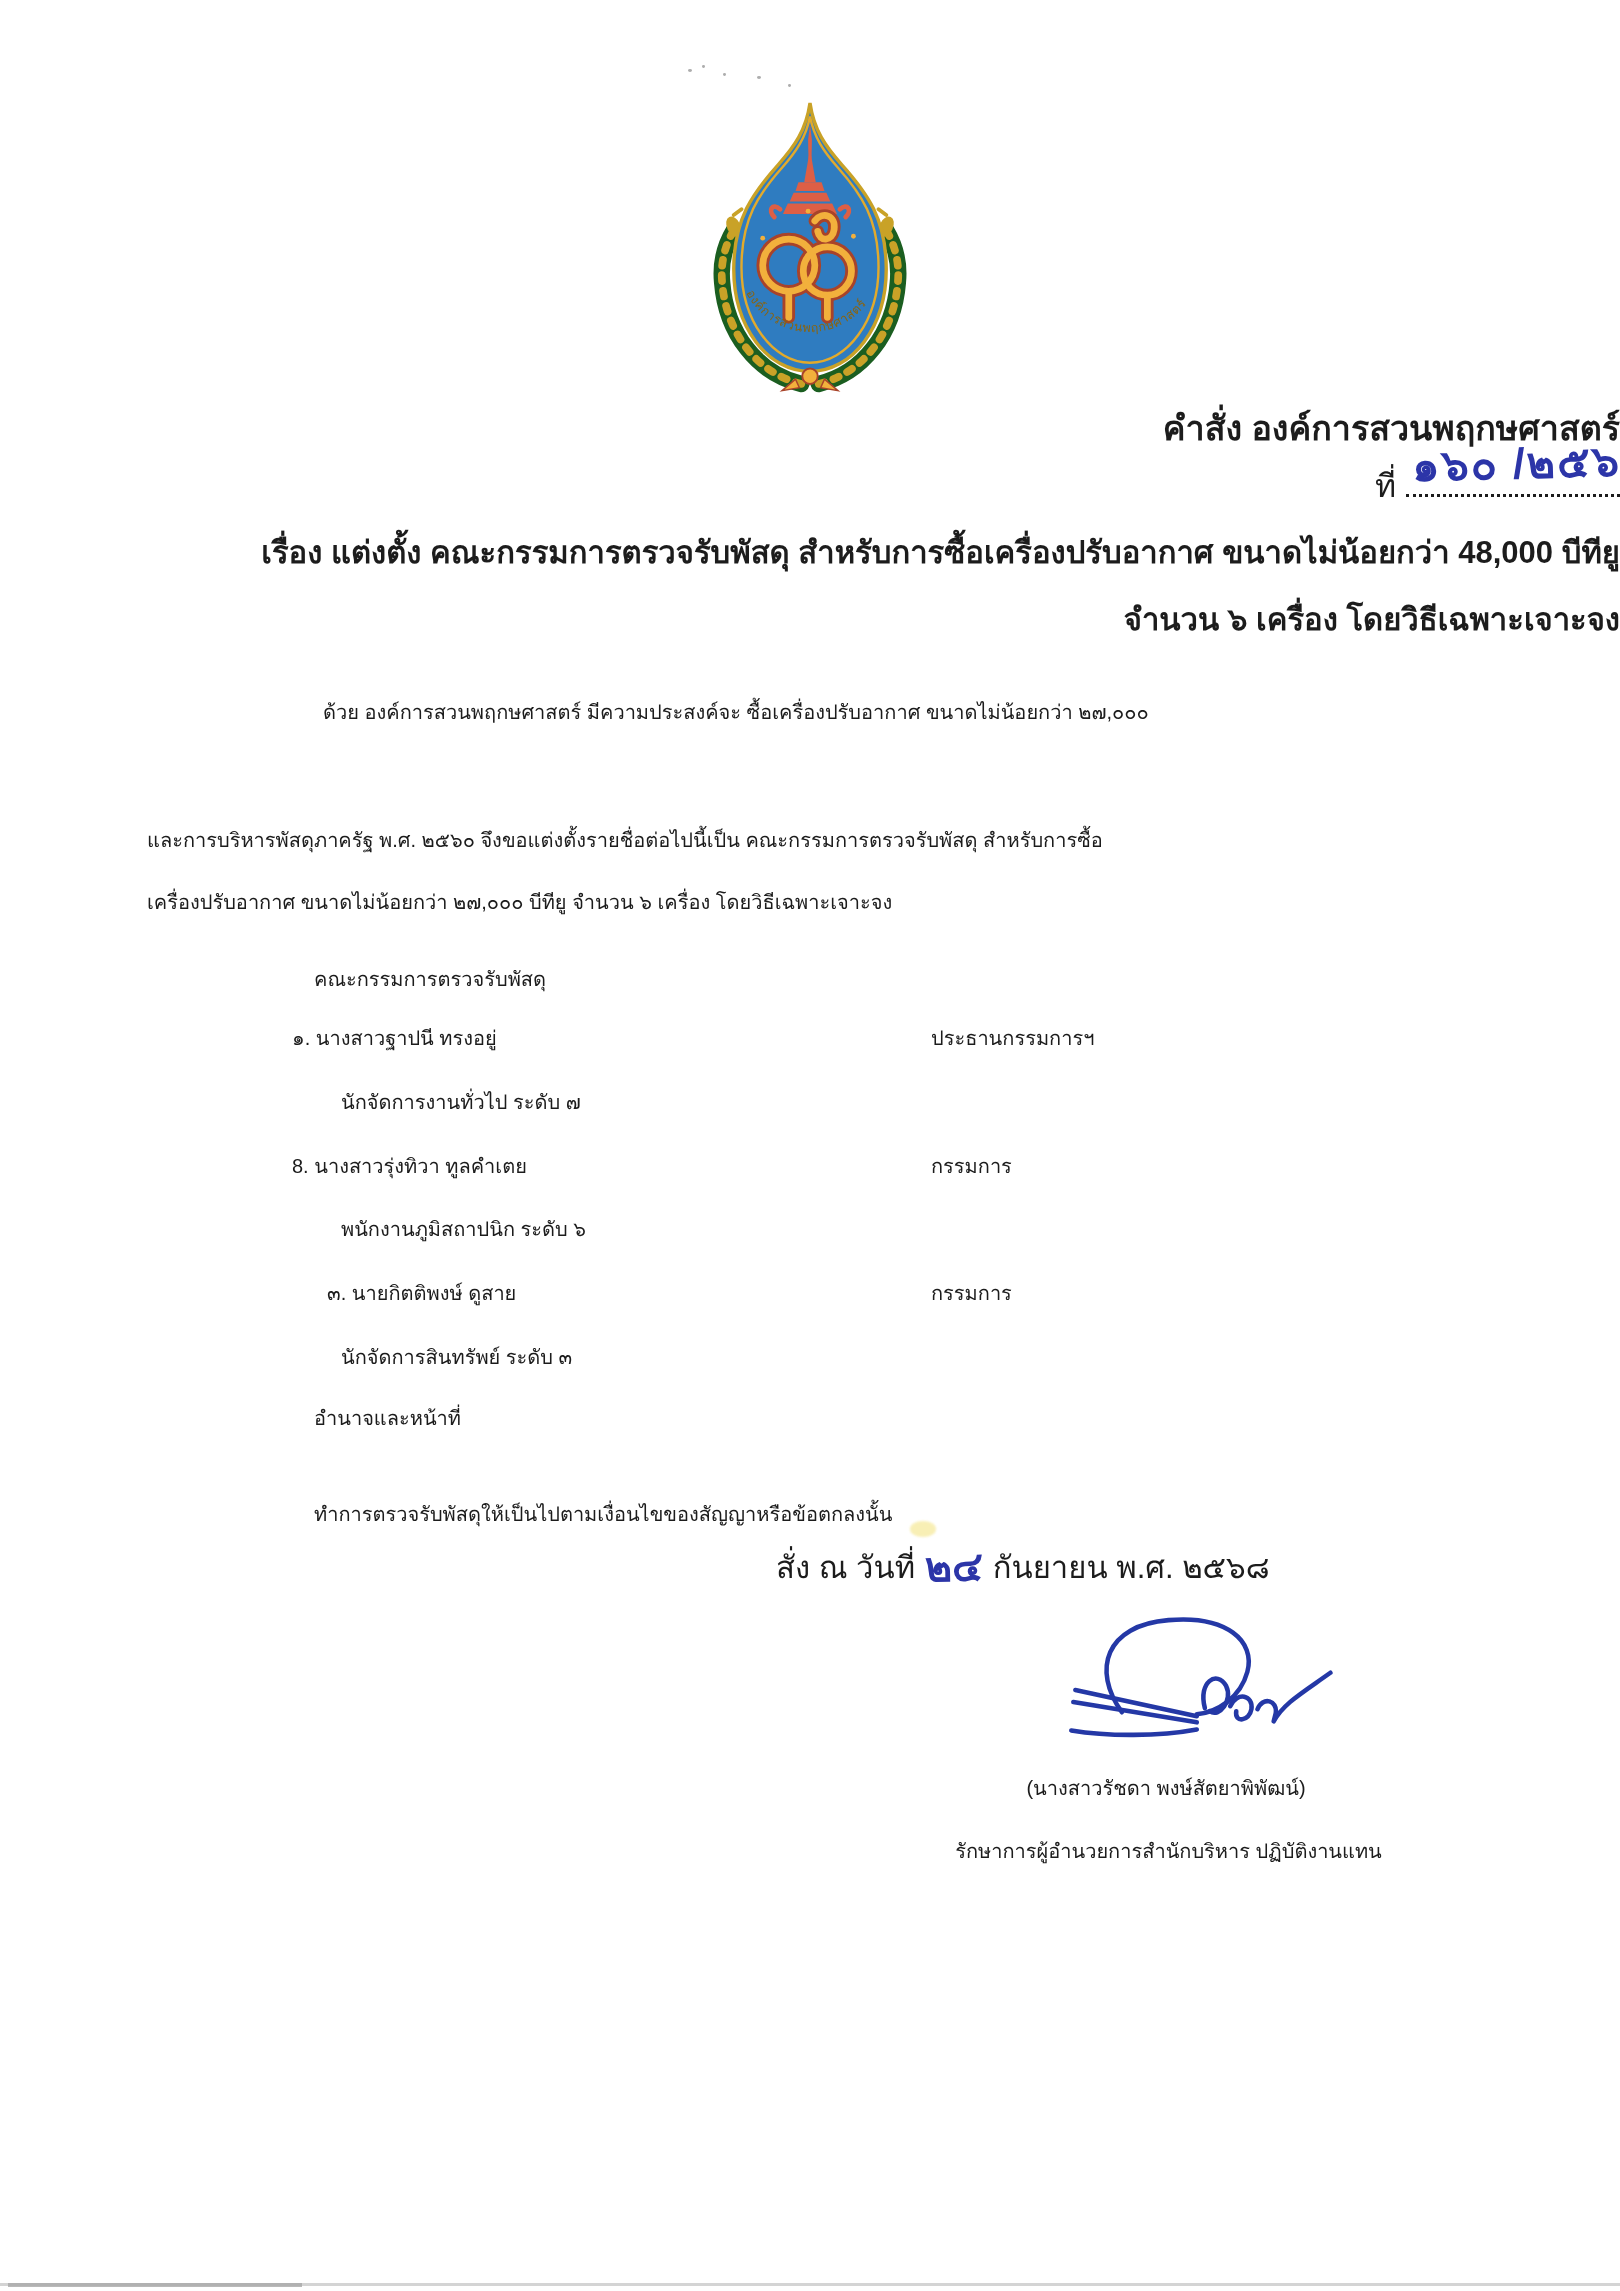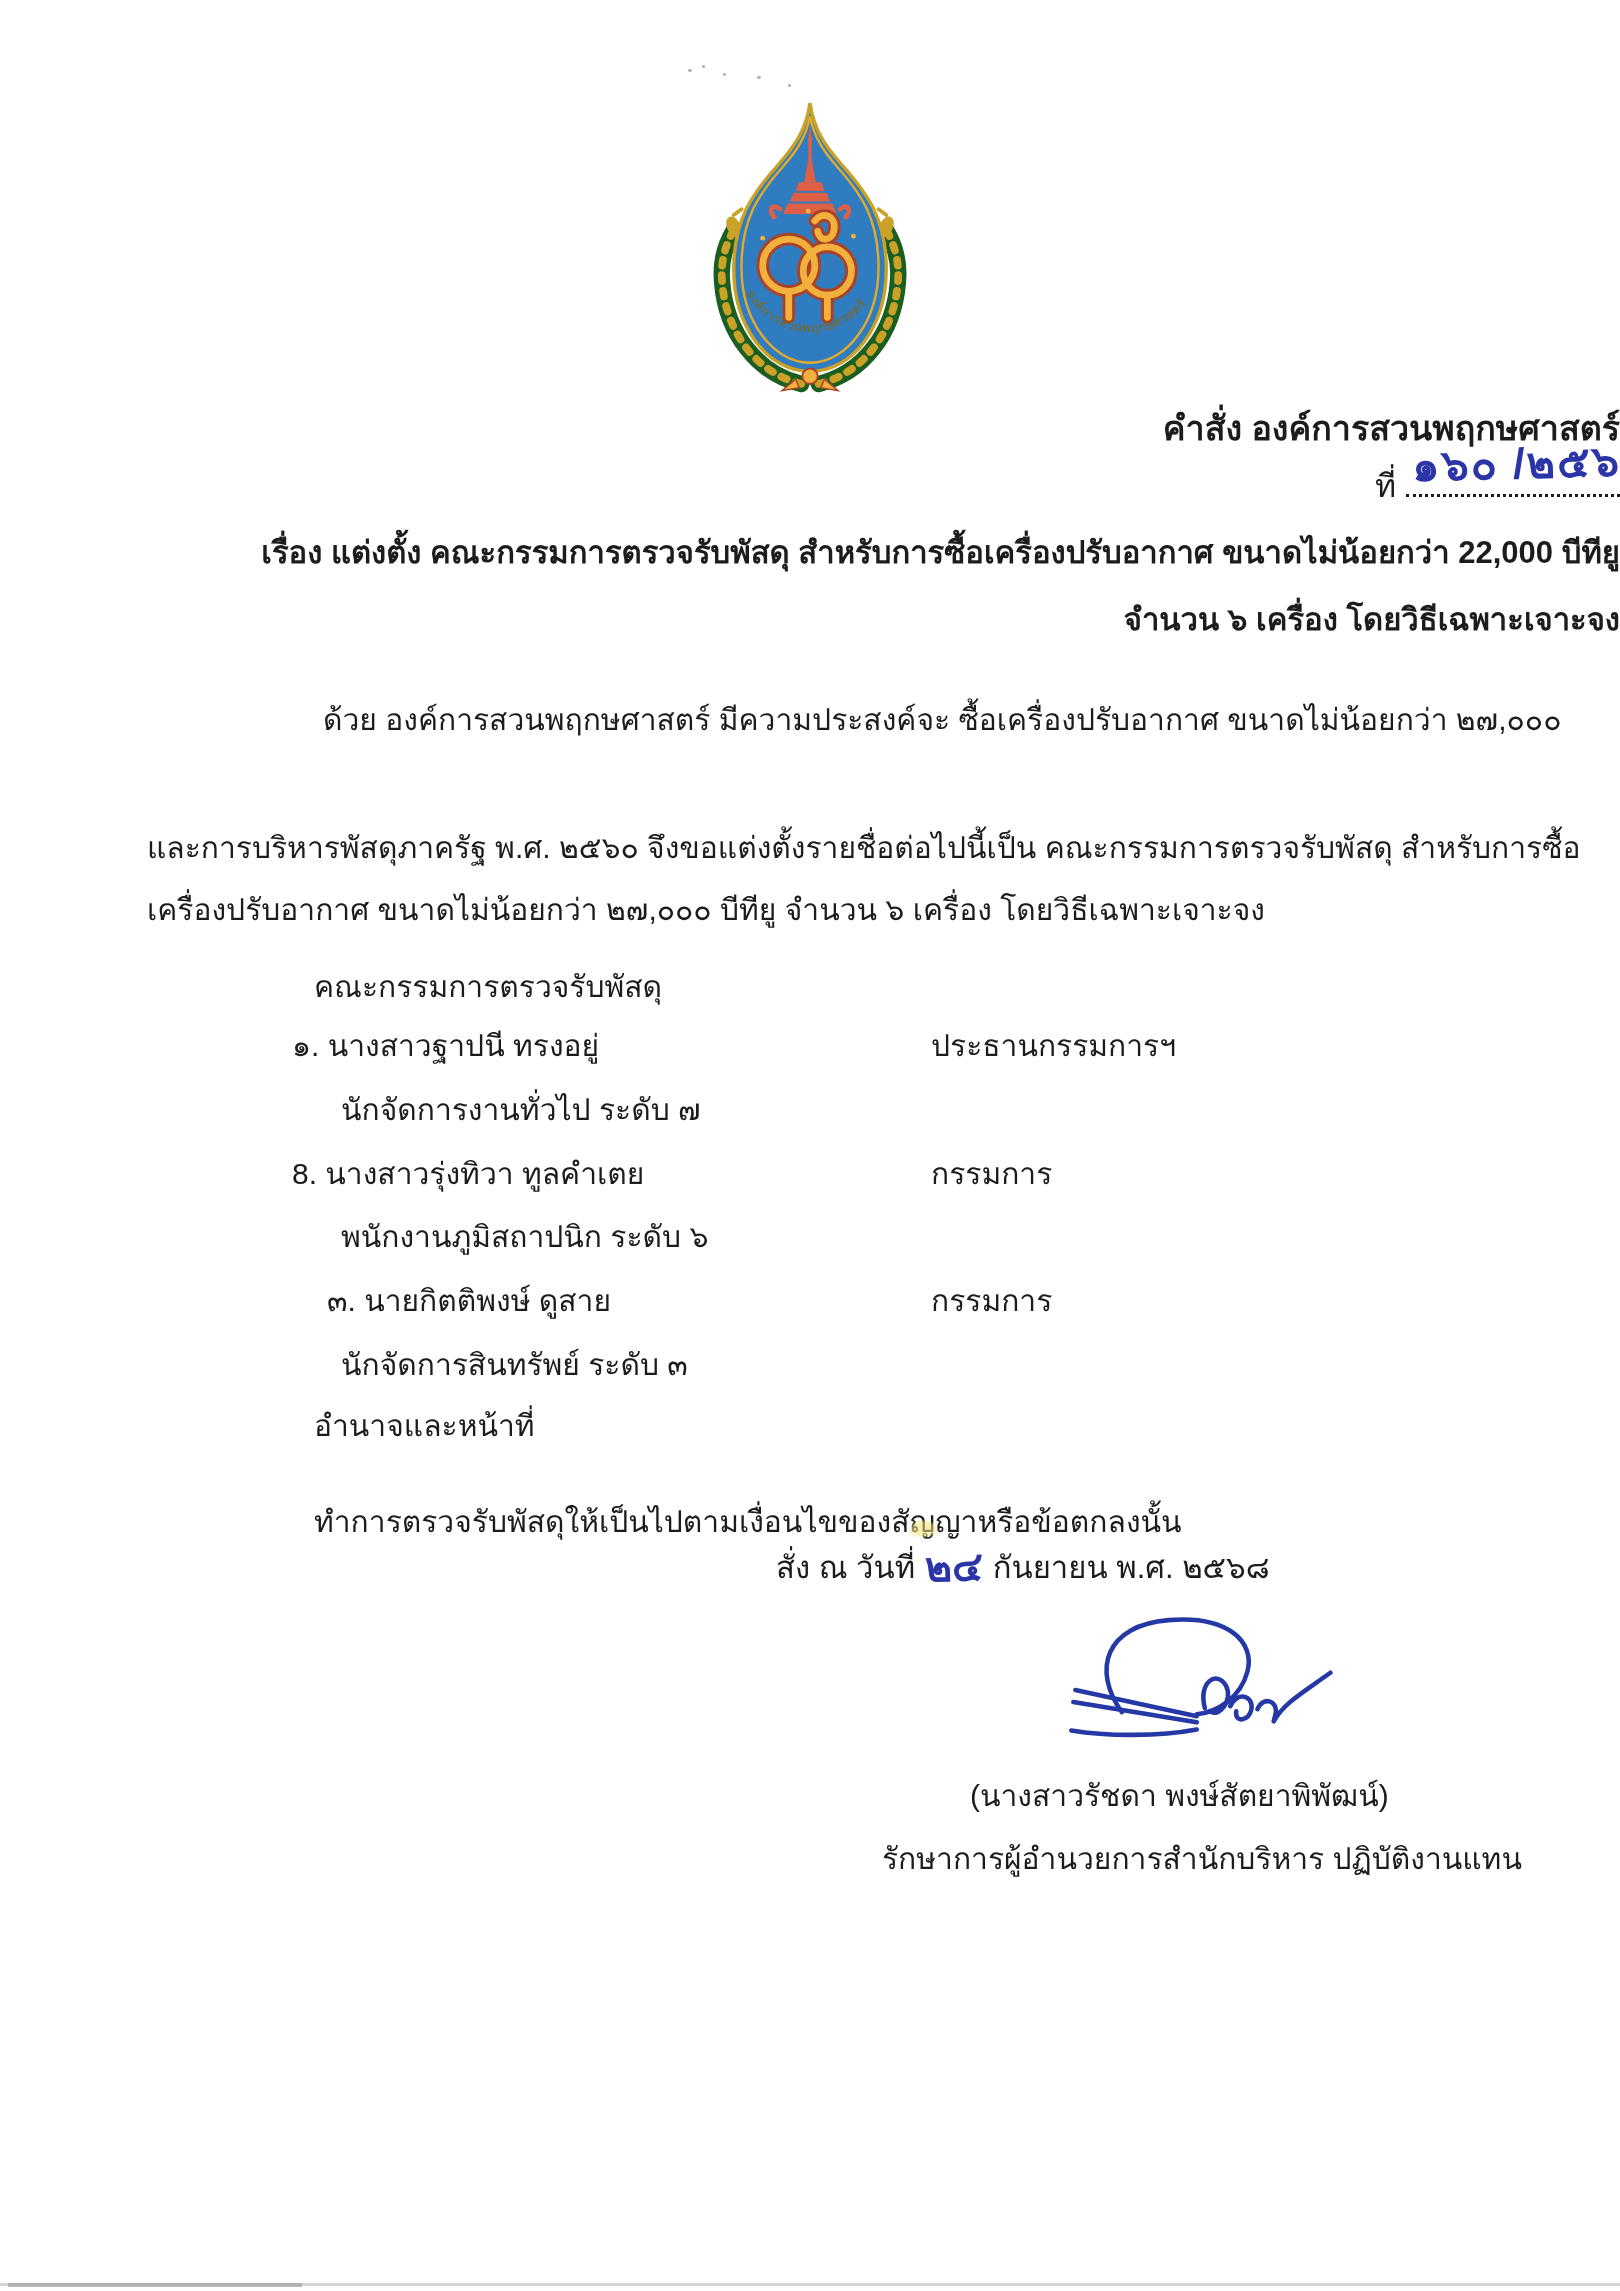--- a/index.html
+++ b/index.html
@@ -5,21 +5,21 @@
   html,body{margin:0;padding:0;background:#e9e9e9;}
   .page{
     position:relative;
     width:1620px;height:2292px;
     margin:0 auto;
     background:#ffffff;
     font-family:"Liberation Sans","DejaVu Sans",sans-serif;
     color:#1c1c1c;
     overflow:hidden;
   }
-  .line{position:absolute;white-space:nowrap;font-size:30px;line-height:1.45;}
+  .line{position:absolute;white-space:nowrap;font-size:20px;line-height:1.45;}
   .center{left:0;right:0;text-align:right;}
   .bold{font-weight:bold;}
   .title-line{font-size:34px;}
   .subject-line{font-size:31px;}
   .num-line{font-size:32px;}
   .dots{
     display:inline-block;position:relative;
     width:214px;height:9.8px;
     border-bottom:3.9px dotted #1c1c1c;
     margin-left:9.8px;vertical-align:baseline;
@@ -113,21 +113,21 @@
       </g>
     </svg>
   </div>
 
   <div class="line center bold title-line" style="top:404px;">คำสั่ง องค์การสวนพฤกษศาสตร์</div>
 
   <div class="line center num-line" style="top:463px;">
     <span>ที่</span><span class="dots"><span class="hand">๑๖๐ /๒๕๖๘</span></span>
   </div>
 
-  <div class="line center bold subject-line" style="top:531px;">เรื่อง แต่งตั้ง คณะกรรมการตรวจรับพัสดุ สำหรับการซื้อเครื่องปรับอากาศ ขนาดไม่น้อยกว่า 22,000 บีทียู</div>
+  <div class="line center bold subject-line" style="top:531px;">เรื่อง แต่งตั้ง คณะกรรมการตรวจรับพัสดุ สำหรับการซื้อเครื่องปรับอากาศ ขนาดไม่น้อยกว่า 48,000 บีทียู</div>
   <div class="line center bold subject-line" style="top:598px;margin-left:31px;">จำนวน ๖ เครื่อง โดยวิธีเฉพาะเจาะจง</div>
 
   <div class="line" style="left:323px;top:698px;">ด้วย องค์การสวนพฤกษศาสตร์ มีความประสงค์จะ ซื้อเครื่องปรับอากาศ ขนาดไม่น้อยกว่า ๒๗,๐๐๐</div>
   <div class="line" style="left:147px;top:826px;">และการบริหารพัสดุภาครัฐ พ.ศ. ๒๕๖๐ จึงขอแต่งตั้งรายชื่อต่อไปนี้เป็น คณะกรรมการตรวจรับพัสดุ สำหรับการซื้อ</div>
   <div class="line" style="left:147px;top:888px;">เครื่องปรับอากาศ ขนาดไม่น้อยกว่า ๒๗,๐๐๐ บีทียู จำนวน ๖ เครื่อง โดยวิธีเฉพาะเจาะจง</div>
 
   <div class="line" style="left:314px;top:965px;">คณะกรรมการตรวจรับพัสดุ</div>
 
   <div class="line" style="left:292px;top:1024px;">๑. นางสาวฐาปนี ทรงอยู่</div>
   <div class="line" style="left:931px;top:1024px;">ประธานกรรมการฯ</div>

